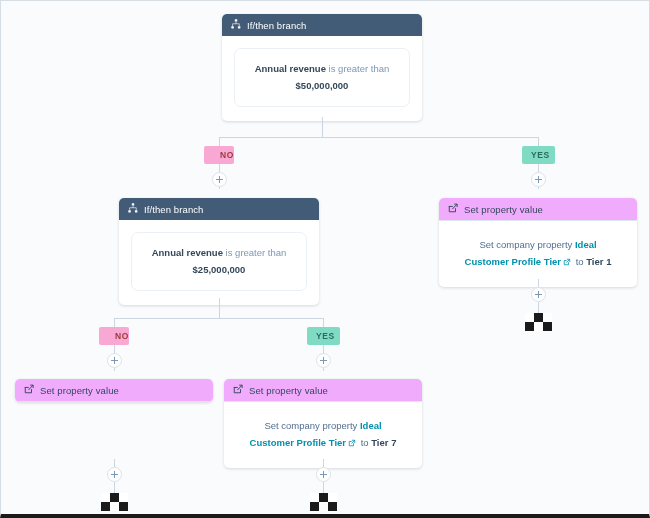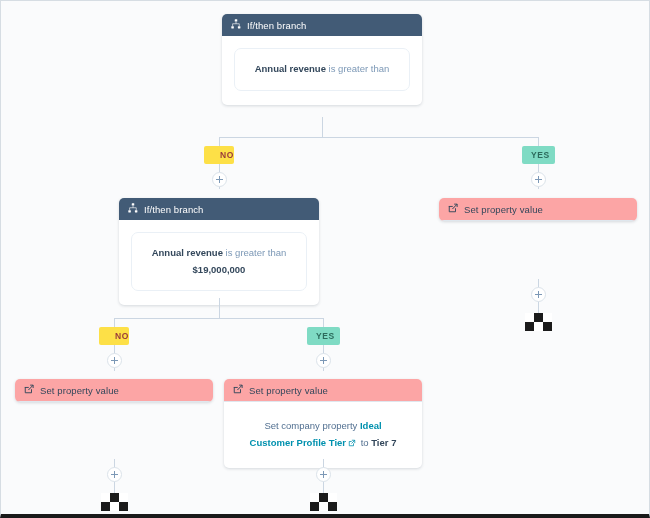--- a/index.html
+++ b/index.html
@@ -51,21 +51,21 @@
     font-size: 9.5px;
     letter-spacing: 0.1px;
     box-sizing: border-box;
     text-align: center;
   }
   .card.branch .card-header {
     background: #425b76;
     color: #ffffff;
   }
   .card.action .card-header {
-    background: #fca5a5;
+    background: #f0abfc;
     color: #33475b;
     border-bottom: 1px solid #dfe7ee;
   }
   .card-body {
     padding: 12px 12px 14px 12px;
     box-sizing: border-box;
   }
 
   
   .cond-box {
@@ -117,21 +117,21 @@
     position: absolute;
     font-size: 8.5px;
     font-weight: bold;
     letter-spacing: 0.6px;
     padding: 4px 9px;
     border-radius: 2px;
     box-sizing: border-box;
     text-align: center;
   }
   .badge.no {
-    background: #fde047;
+    background: #f9a8d4;
     color: #9a3b3b;
     padding-left: 16px;
   }
   .badge.yes {
     background: #7fdbc4;
     color: #2c6b5c;
   }
 
   
   .plus {
@@ -184,20 +184,21 @@
           <rect x="11" y="11.5" width="4" height="3.5" rx="0.5" fill="#ffffff"></rect>
           <path d="M8 4.2 V7.6 M2.6 11.4 V7.6 H13.2 V11.4" stroke="#ffffff" stroke-width="1" fill="none"></path>
         </svg>
       </span>
       <span>If/then branch</span>
     </div>
     <div class="card-body">
       <div class="cond-box">
         <span class="cond-prop">Annual revenue</span>
         <span>is greater than</span>
+        <span class="cond-val">$50,000,000</span>
       </div>
     </div>
   </div>
 
   <div class="vline" style="left:321px; top:116px; height:20px;"></div>
   <div class="hline" style="left:218px; top:136px; width:320px;"></div>
   <div class="vline" style="left:218px; top:136px; height:52px;"></div>
   <div class="vline" style="left:537px; top:136px; height:52px;"></div>
 
   <div class="badge no" style="left:203px; top:145px; width:30px;">NO</div>
@@ -211,20 +212,32 @@
       <span>
         <svg width="10" height="10" viewBox="0 0 16 16" aria-hidden="true">
           <path d="M2 5.5 V14 H12 V9" stroke="#33475b" stroke-width="1.5" fill="none" stroke-linecap="round"></path>
           <path d="M2 5.5 H7" stroke="#33475b" stroke-width="1.5" fill="none" stroke-linecap="round"></path>
           <path d="M7.5 9.2 L14 2.4" stroke="#33475b" stroke-width="1.6" fill="none" stroke-linecap="round"></path>
           <path d="M10.5 1.8 H14.6 V5.8" stroke="#33475b" stroke-width="1.5" fill="none" stroke-linecap="round" stroke-linejoin="round"></path>
         </svg>
       </span>
       <span>Set property value</span>
     </div>
+    <div class="card-body">
+      <div class="action-text">
+        <span>Set company property</span>
+        <a class="prop-link">Ideal Customer Profile Tier</a><span class="ext-icon"><svg width="8" height="8" viewBox="0 0 16 16" aria-hidden="true">
+              <path d="M8.5 2.5 H13.5 V7.5" stroke="#0091ae" stroke-width="1.6" fill="none" stroke-linecap="round" stroke-linejoin="round"></path>
+              <path d="M13.2 2.8 L7.5 8.5" stroke="#0091ae" stroke-width="1.6" fill="none" stroke-linecap="round"></path>
+              <path d="M11 9.5 V13.5 H2.5 V5 H6.5" stroke="#0091ae" stroke-width="1.6" fill="none" stroke-linecap="round" stroke-linejoin="round"></path>
+            </svg></span>
+        <span>to</span>
+        <span class="tier-val">Tier 1</span>
+      </div>
+    </div>
   </div>
 
   <div class="vline" style="left:537px; top:278px; height:34px;"></div>
   <div class="plus" style="left:530px; top:286px;"></div>
   <div class="flag" style="left:524px; top:312px;">
     <i class="w"></i>
       <i class="b"></i>
       <i class="w"></i>
     <i class="b"></i>
       <i class="w"></i>
@@ -240,21 +253,21 @@
           <rect x="11" y="11.5" width="4" height="3.5" rx="0.5" fill="#ffffff"></rect>
           <path d="M8 4.2 V7.6 M2.6 11.4 V7.6 H13.2 V11.4" stroke="#ffffff" stroke-width="1" fill="none"></path>
         </svg>
       </span>
       <span>If/then branch</span>
     </div>
     <div class="card-body">
       <div class="cond-box">
         <span class="cond-prop">Annual revenue</span>
         <span>is greater than</span>
-        <span class="cond-val">$19,000,000</span>
+        <span class="cond-val">$25,000,000</span>
       </div>
     </div>
   </div>
 
   <div class="vline" style="left:218px; top:297px; height:20px;"></div>
   <div class="hline" style="left:113px; top:317px; width:209px;"></div>
   <div class="vline" style="left:113px; top:317px; height:53px;"></div>
   <div class="vline" style="left:322px; top:317px; height:53px;"></div>
 
   <div class="badge no" style="left:98px; top:326px; width:30px;">NO</div>

